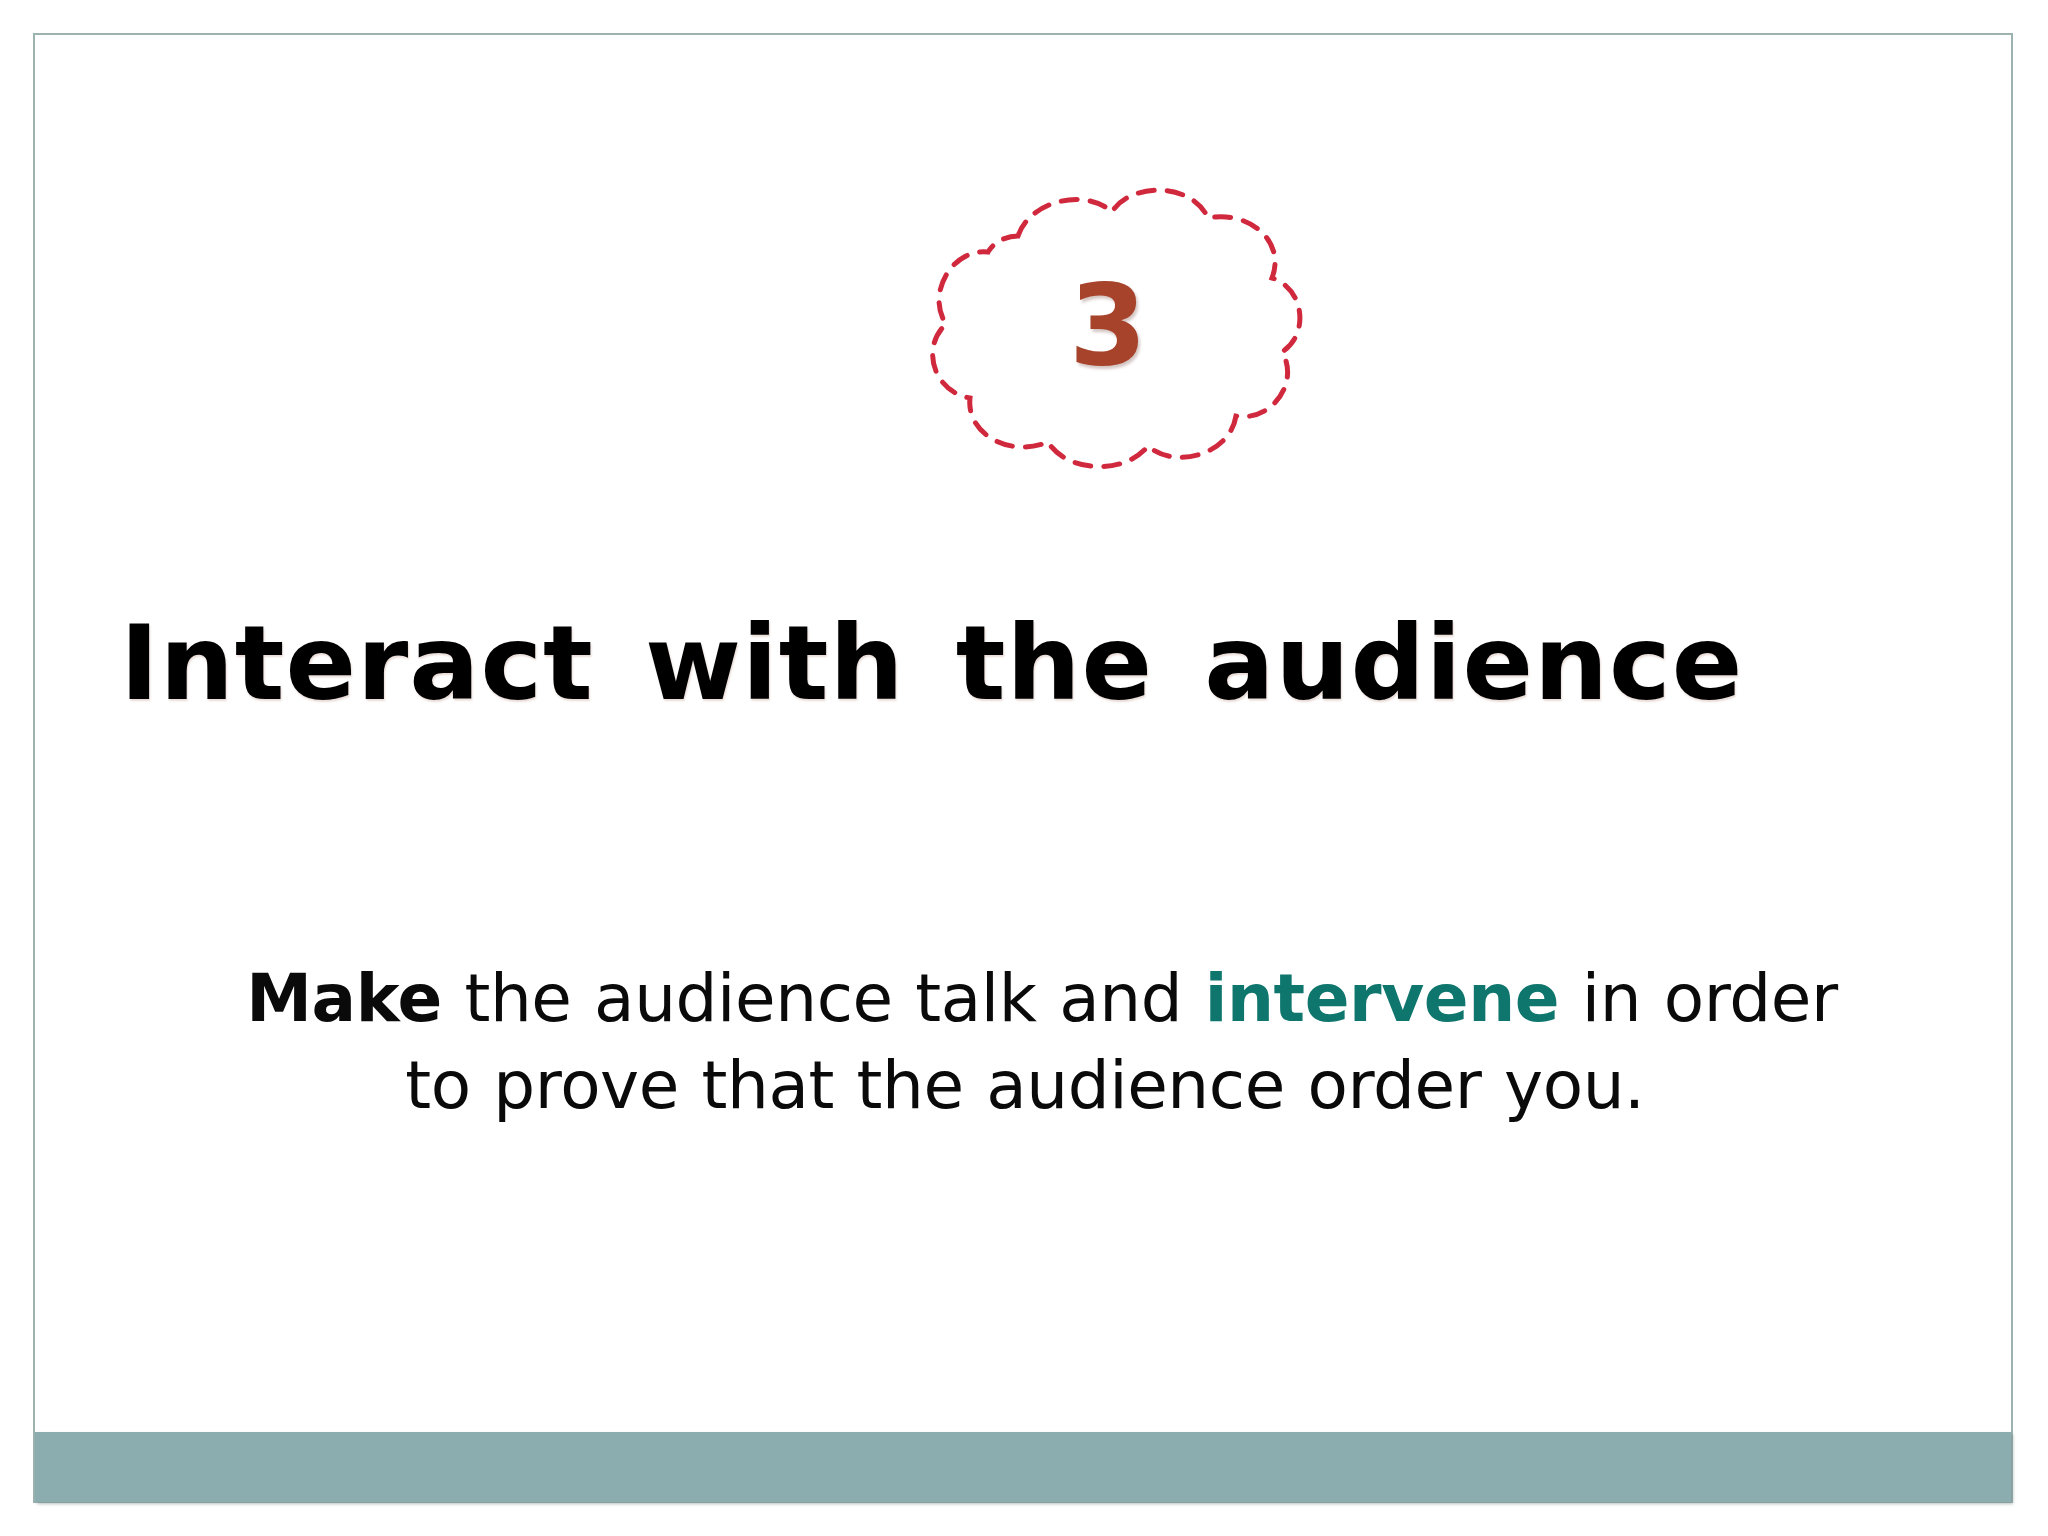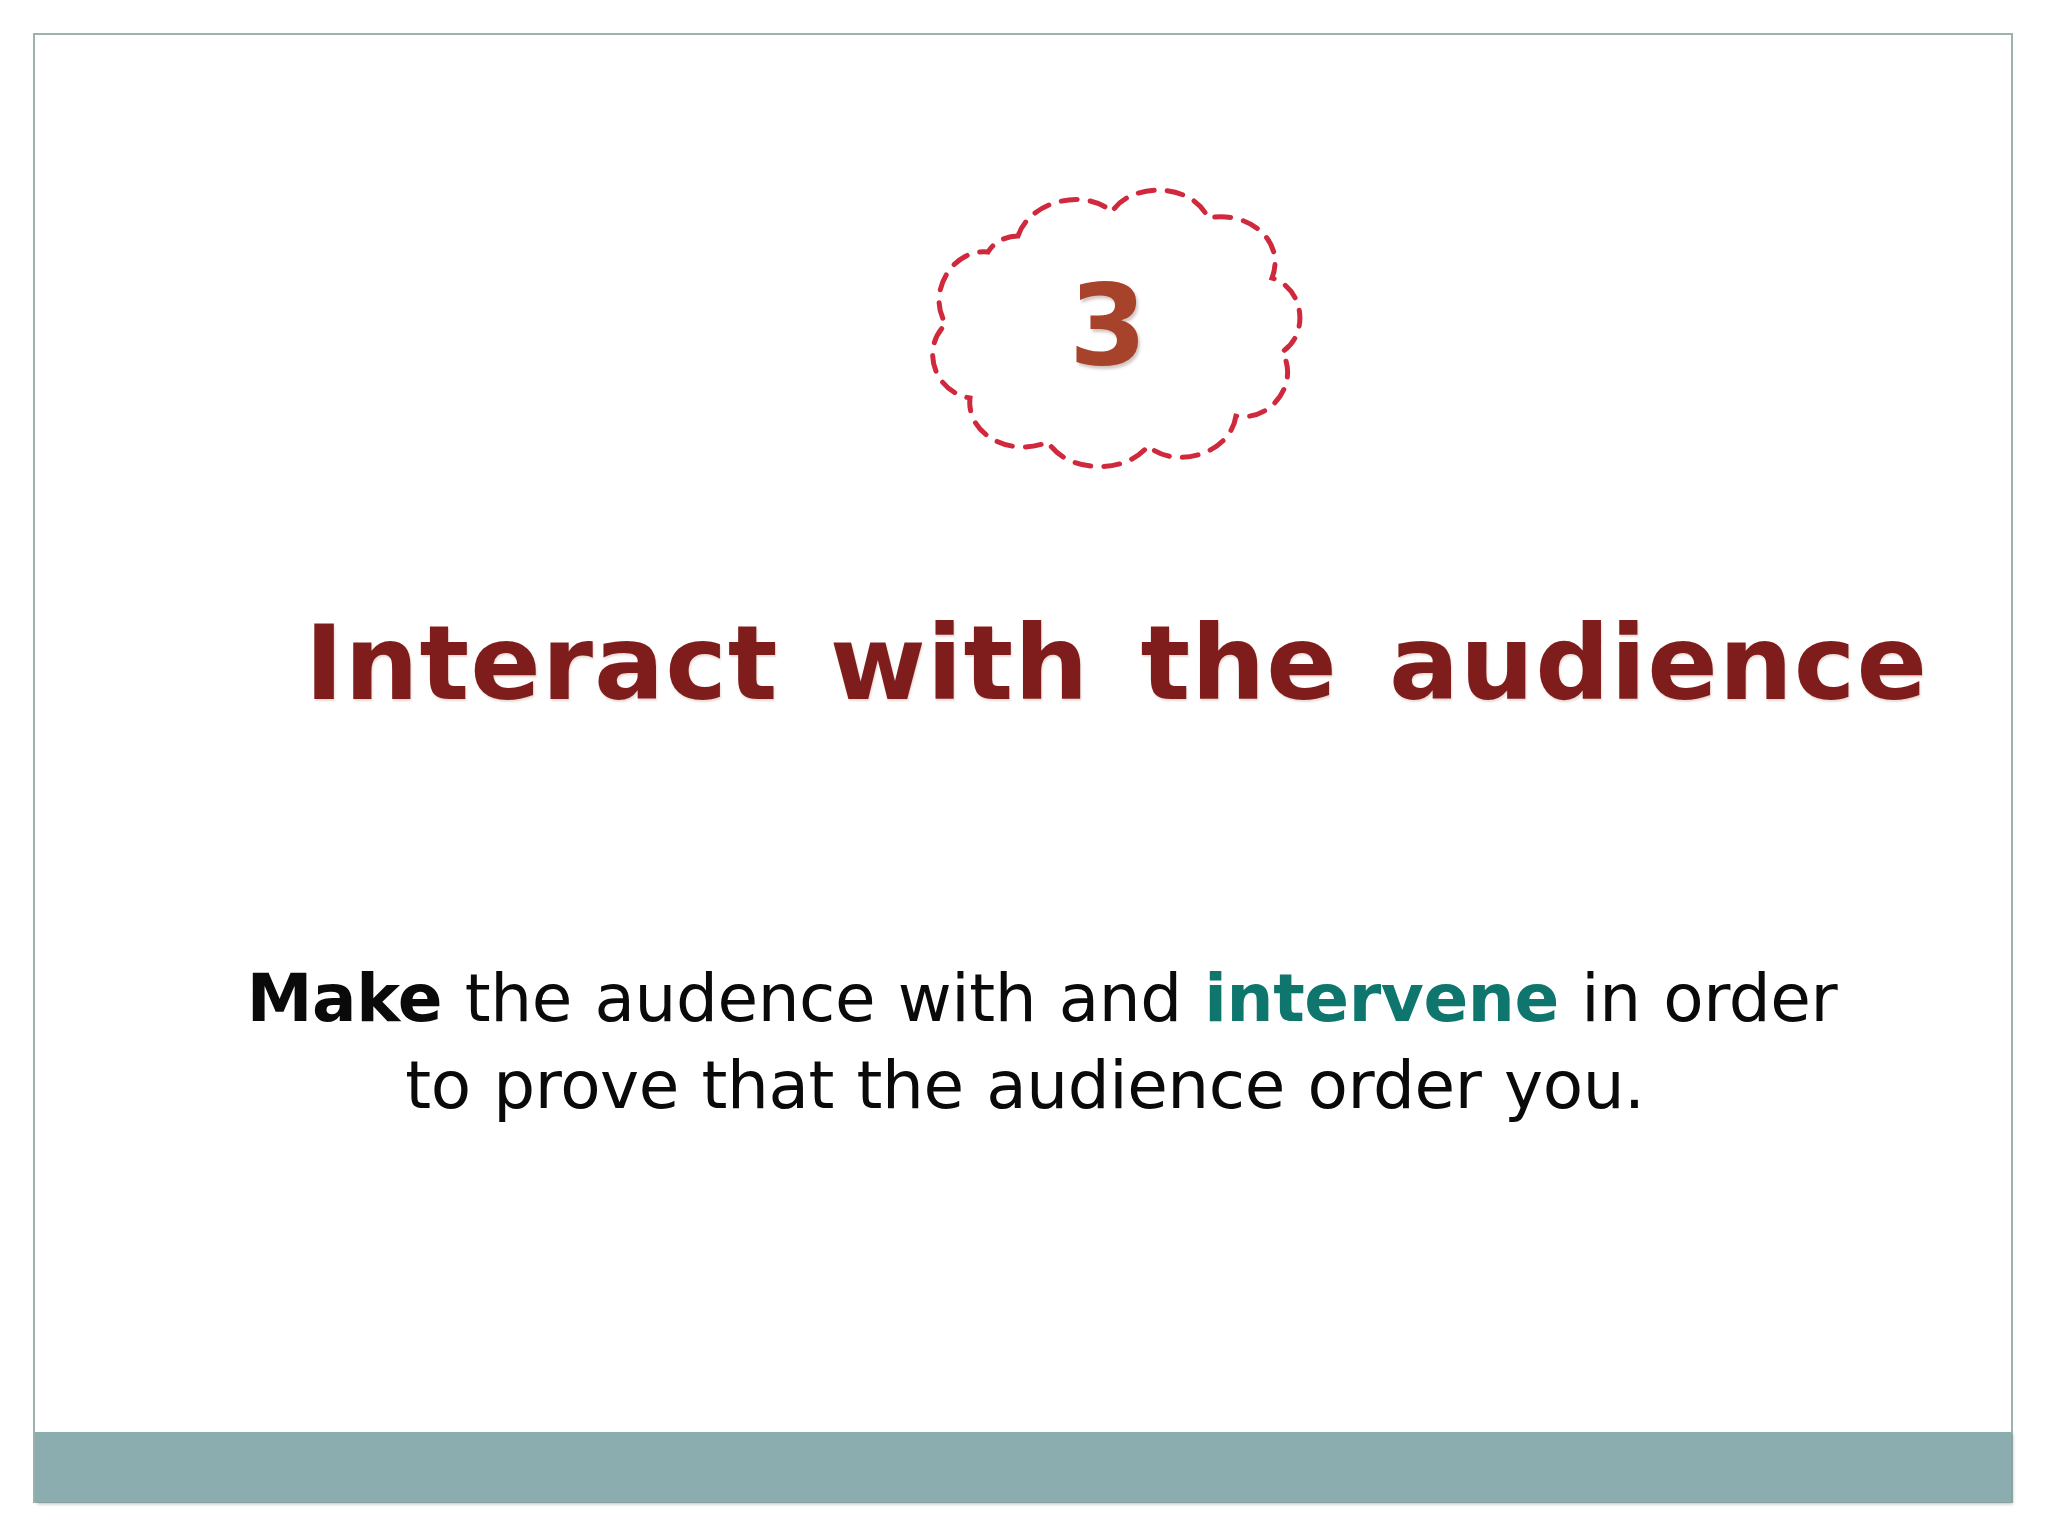--- a/index.html
+++ b/index.html
@@ -82,26 +82,26 @@
     padding-left: 6px;
     box-sizing: border-box;
   }
 
   
   #title {
     position: absolute;
     left: 120px;
     top: 605px;
     width: 1808px;
-    text-align: right;
+    text-align: left;
     font-family: "DejaVu Sans", sans-serif;
     font-weight: bold;
     font-size: 104px;
     line-height: 1.12;
-    color: #7f1d1d;
+    color: #000000;
     letter-spacing: 1px;
     word-spacing: 14px;
     text-shadow: 1px 2px 2px rgba(150,90,70,0.22);
   }
 
   
   #body-text {
     position: absolute;
     left: 190px;
     top: 955px;
@@ -145,18 +145,18 @@
                C 44 222, 30 178, 56 154
                C 36 124, 62 78, 98 82
                C 104 72, 116 66, 128 66 Z" fill="#FFFFFF" stroke="#D0283C" stroke-width="5" stroke-linecap="round" stroke-dasharray="16 13"></path>
     </svg>
     <div id="cloud-number">3</div>
   </div>
 
   <div id="title">Interact with the audience</div>
 
   <div id="body-text">
-    <span class="emph-bold">Make</span><span class="emph-plain"> the audence with and </span><span class="emph-accent">intervene</span><span class="emph-plain"> in order to prove that the audience order you.</span>
+    <span class="emph-bold">Make</span><span class="emph-plain"> the audience talk and </span><span class="emph-accent">intervene</span><span class="emph-plain"> in order to prove that the audience order you.</span>
   </div>
 
   <div id="bottom-band"></div>
 
 </div>
 
 </body></html>

